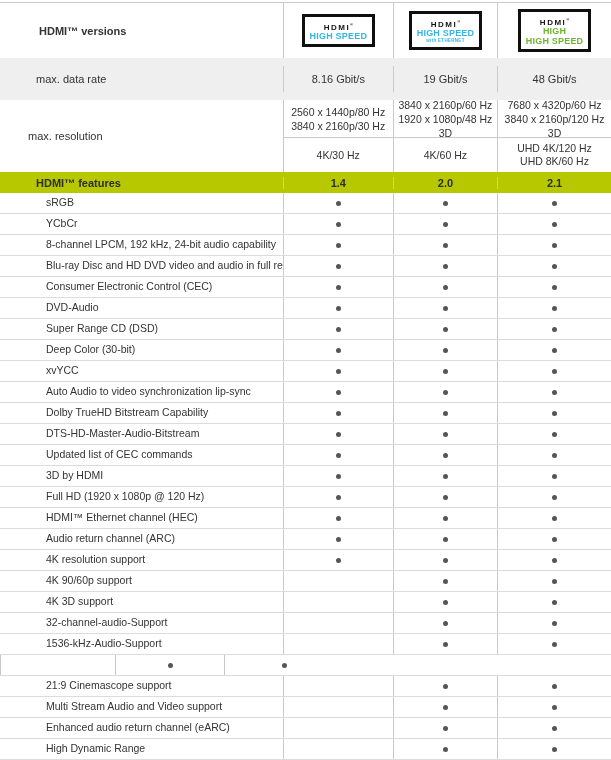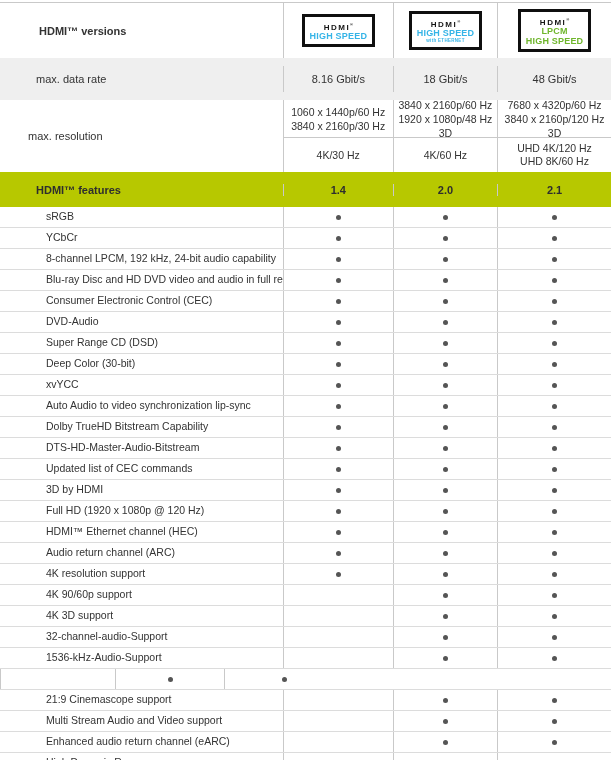--- a/index.html
+++ b/index.html
@@ -47,21 +47,21 @@
 
   
   .row-resolution{height:72px;}
   .res-label{display:flex;align-items:center;padding-left:2px;font-size:11px;}
   .res-cell{display:flex;flex-direction:column;font-size:10.5px;text-align:center;}
   .res-top{height:37px;border-bottom:1px solid var(--line);display:flex;flex-direction:column;justify-content:center;line-height:14px;}
   .res-bottom{height:34px;display:flex;flex-direction:column;justify-content:center;line-height:13px;}
   .res-top div:empty,.res-bottom div:empty{display:none;}
 
   
-  .row-green{height:35px;background:var(--green);align-items:center;font-weight:700;font-size:11px;color:#2e2e2e;}
+  .row-green{height:21px;background:var(--green);align-items:center;font-weight:700;font-size:11px;color:#2e2e2e;}
   .row-green .c0{padding-left:10px;}
   .row-green .vnum{text-align:center;}
 
   
   .feature-row{height:20px;border-bottom:1px solid var(--rowline);font-size:10.5px;}
   .feature-label{line-height:19px;padding-left:20px;white-space:nowrap;overflow:hidden;}
   .dot-cell{display:flex;align-items:center;justify-content:center;}
   .dot{width:5px;height:5px;border-radius:50%;background:var(--dot);}
 </style>
 </head>
@@ -81,38 +81,38 @@
       <div class="cell c2 badge-cell">
         <div class="badge">
           <div class="badge-logo"><span>HDMI</span><span class="badge-mark">®</span></div>
           <div class="badge-line cyan">HIGH SPEED</div>
           <div class="badge-line small cyan">with ETHERNET</div>
         </div>
       </div>
       <div class="cell c3 badge-cell">
         <div class="badge">
           <div class="badge-logo"><span>HDMI</span><span class="badge-mark">®</span></div>
-          <div class="badge-line greenc">LPCM</div>
+          <div class="badge-line greenc">HIGH</div>
           <div class="badge-line greenc">HIGH SPEED</div>
         </div>
       </div>
     </div>
 
     <div class="row row-datarate">
       <div class="cell c0">max. data rate</div>
       <div class="cell c1 val">8.16 Gbit/s</div>
-      <div class="cell c2 val">18 Gbit/s</div>
+      <div class="cell c2 val">19 Gbit/s</div>
       <div class="cell c3 val">48 Gbit/s</div>
     </div>
 
     <div class="row row-resolution">
       <div class="cell c0 res-label">max. resolution</div>
       <div class="cell c1 res-cell">
         <div class="res-top">
-          <div>1060 x 1440p/60 Hz</div>
+          <div>2560 x 1440p/80 Hz</div>
           <div>3840 x 2160p/30 Hz</div>
         </div>
         <div class="res-bottom">
           <div>4K/30 Hz</div>
 
         </div>
       </div>
       <div class="cell c2 res-cell">
         <div class="res-top">
           <div>3840 x 2160p/60 Hz</div>

